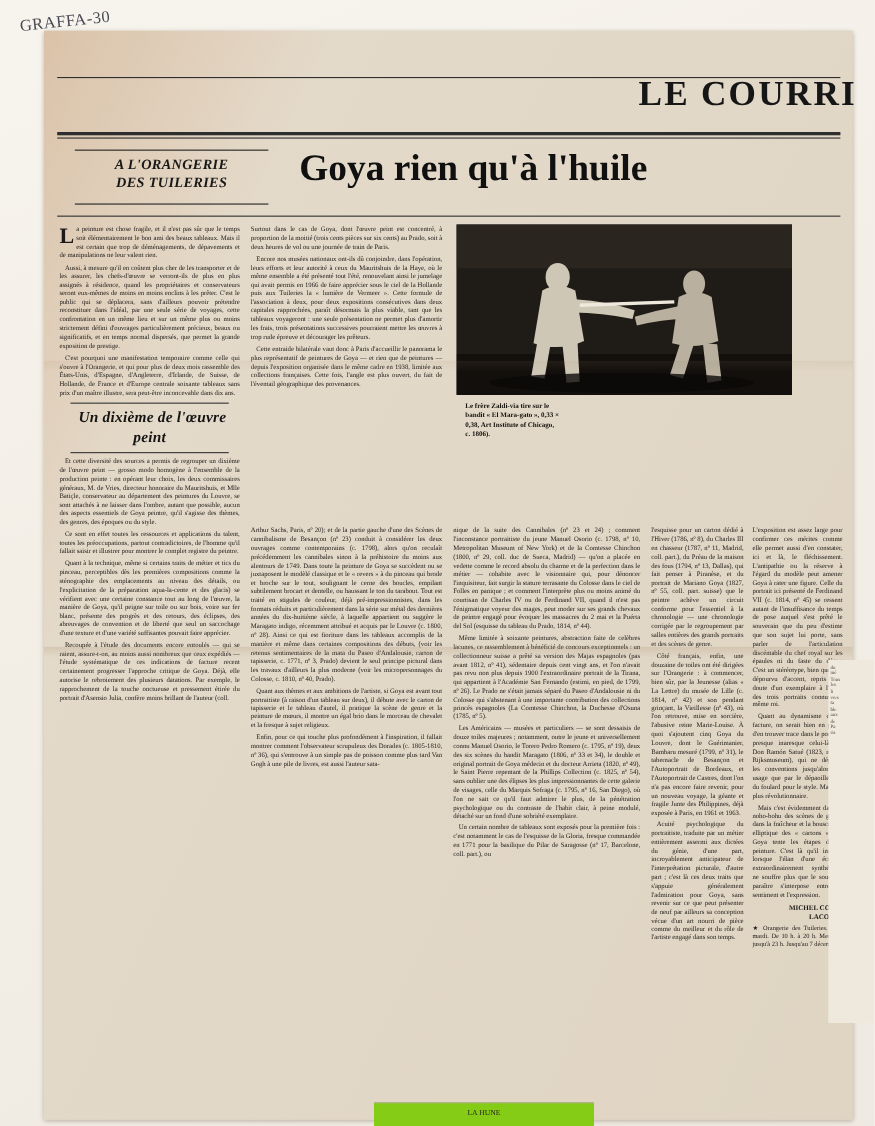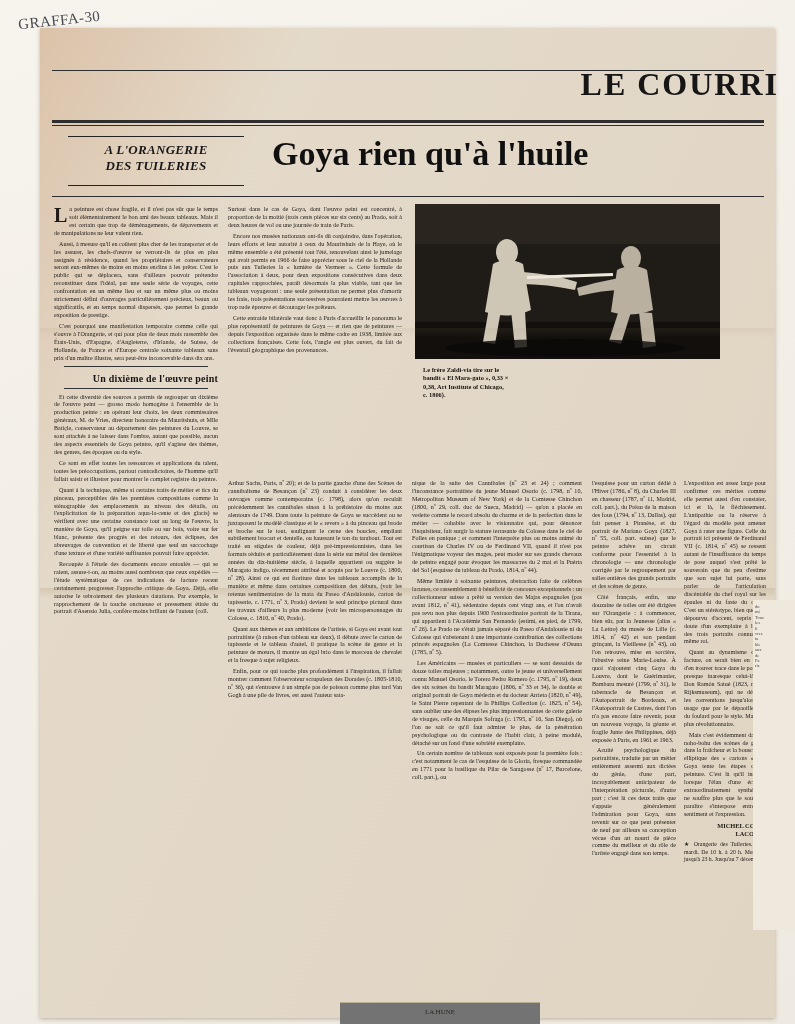--- a/index.html
+++ b/index.html
@@ -81,22 +81,22 @@
     -webkit-hyphens:auto;
   }
   .col p { margin:0 0 3px 0; text-indent:5px; }
   .col p.noind { text-indent:0; }
   .dropcapwrap::first-letter {
     float:left; font-size:20px; line-height:16px;
     font-weight:bold; padding-right:2px; padding-top:1px;
   }
   .subhead {
     font-family:"Liberation Serif", serif;
-    font-weight:bold; 
-    font-size:10px; text-align:right; color:#141414;
+    font-weight:bold; font-style:italic;
+    font-size:14px; text-align:center; color:#141414;
     margin:6px 0 4px 0; text-indent:0;
     letter-spacing:.2px;
   }
   .subhead-rule { border-top:1px solid #333; margin:2px 10px 5px 10px; }
   .photo {
     position:absolute;
     background:#1b1814;
     overflow:hidden;
   }
   .caption {
@@ -112,21 +112,21 @@
   
   #right-strip {
     position:absolute; right:0; top:600px; width:42px; height:330px;
     background:#efe9dd;
     font-size:4.5px; color:#4a463e; padding:4px 2px;
     overflow:hidden; line-height:1.2;
     font-family:"Liberation Serif", serif;
   }
   #bottom-strip {
     position:absolute; left:340px; bottom:0; width:200px; height:22px;
-    background:#737373; border-top:1px solid #b9ad96;
+    background:#84cc16; border-top:1px solid #b9ad96;
     font-size:7px; text-align:center; padding-top:5px;
     font-family:"Liberation Serif", serif; color:#2a2720;
   }
   .fold {
     position:absolute; left:0; right:0; height:10px;
     background:linear-gradient(180deg, rgba(160,135,105,.22), rgba(160,135,105,0));
   }
 </style>
 </head>
 <body>

